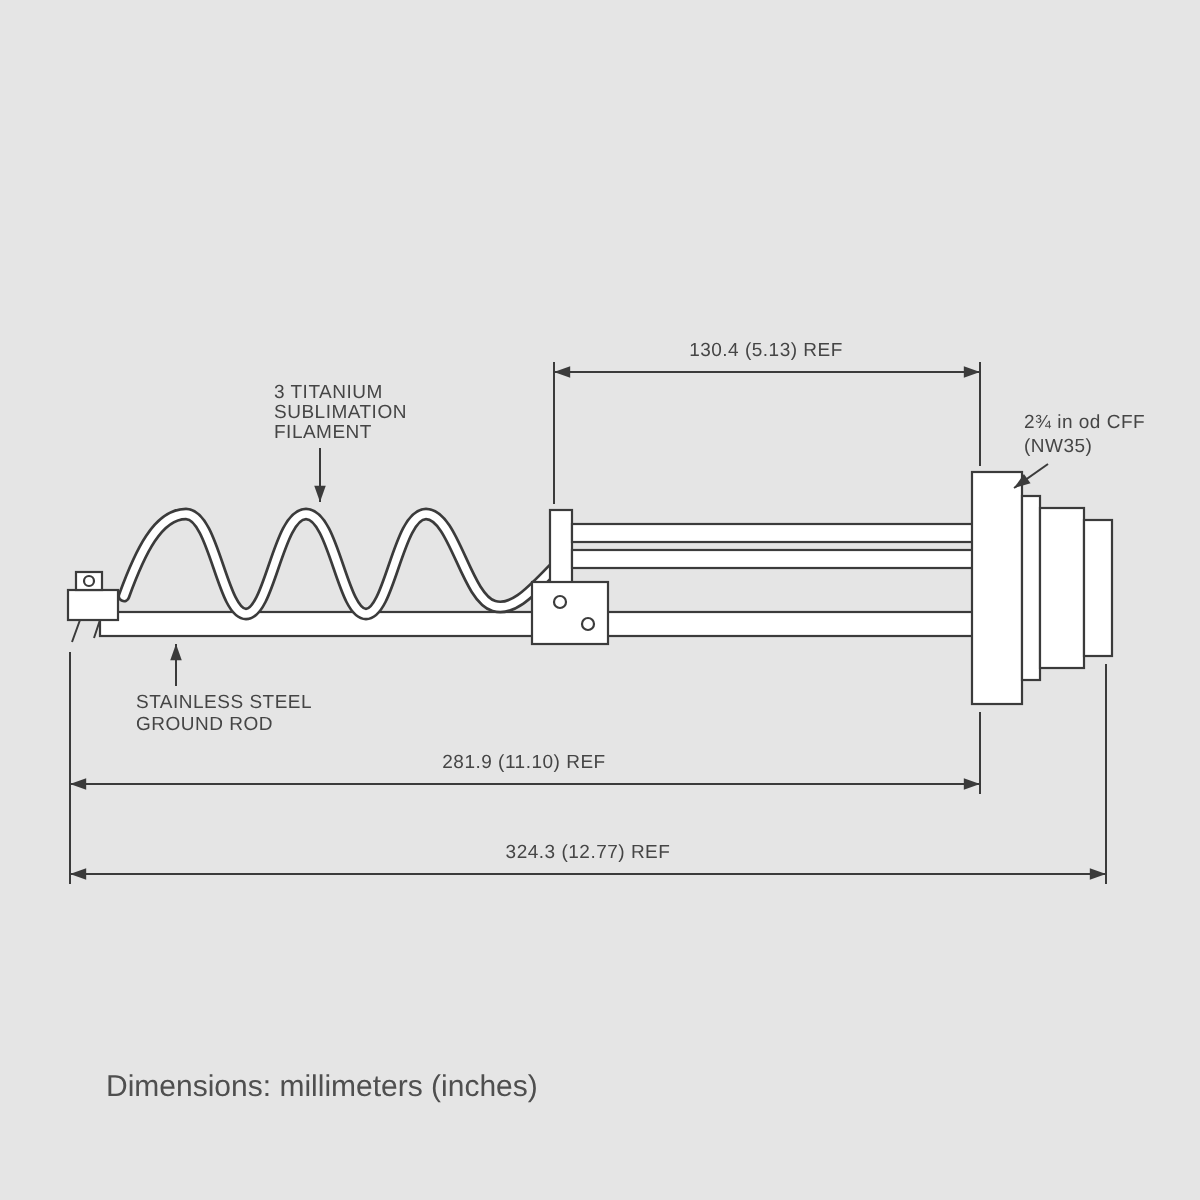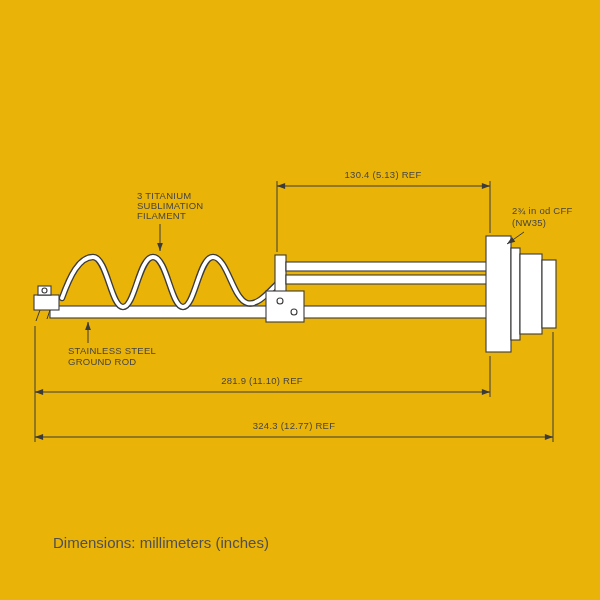--- a/index.html
+++ b/index.html
@@ -1,16 +1,16 @@
 <!DOCTYPE html>
 <html><head>
 <meta charset="utf-8">
 <style>
   html,body{margin:0;padding:0;background:#ffffff;}
-  #canvas{position:relative;width:600px;height:600px;background:#eab308;overflow:hidden;}
+  #canvas{position:relative;width:600px;height:600px;background:#e5e5e5;overflow:hidden;}
   svg{display:block;}
   .part{fill:#ffffff;stroke:#3b3b3b;stroke-width:1.1;}
   .thin{fill:none;stroke:#3b3b3b;stroke-width:1;}
   .wire-out{fill:none;stroke:#3b3b3b;stroke-width:6.5;stroke-linecap:round;}
   .wire-in{fill:none;stroke:#ffffff;stroke-width:3.8;stroke-linecap:round;}
   .dim{stroke:#3b3b3b;stroke-width:1;fill:none;}
   .lbl{font-family:"Liberation Sans",sans-serif;font-size:9.5px;fill:#454545;letter-spacing:.25px;}
   .dimtxt{font-family:"Liberation Sans",sans-serif;font-size:9.5px;fill:#454545;text-anchor:middle;letter-spacing:.25px;}
   .footer{font-family:"Liberation Sans",sans-serif;font-size:15px;fill:#4f4f4f;}
 </style>

